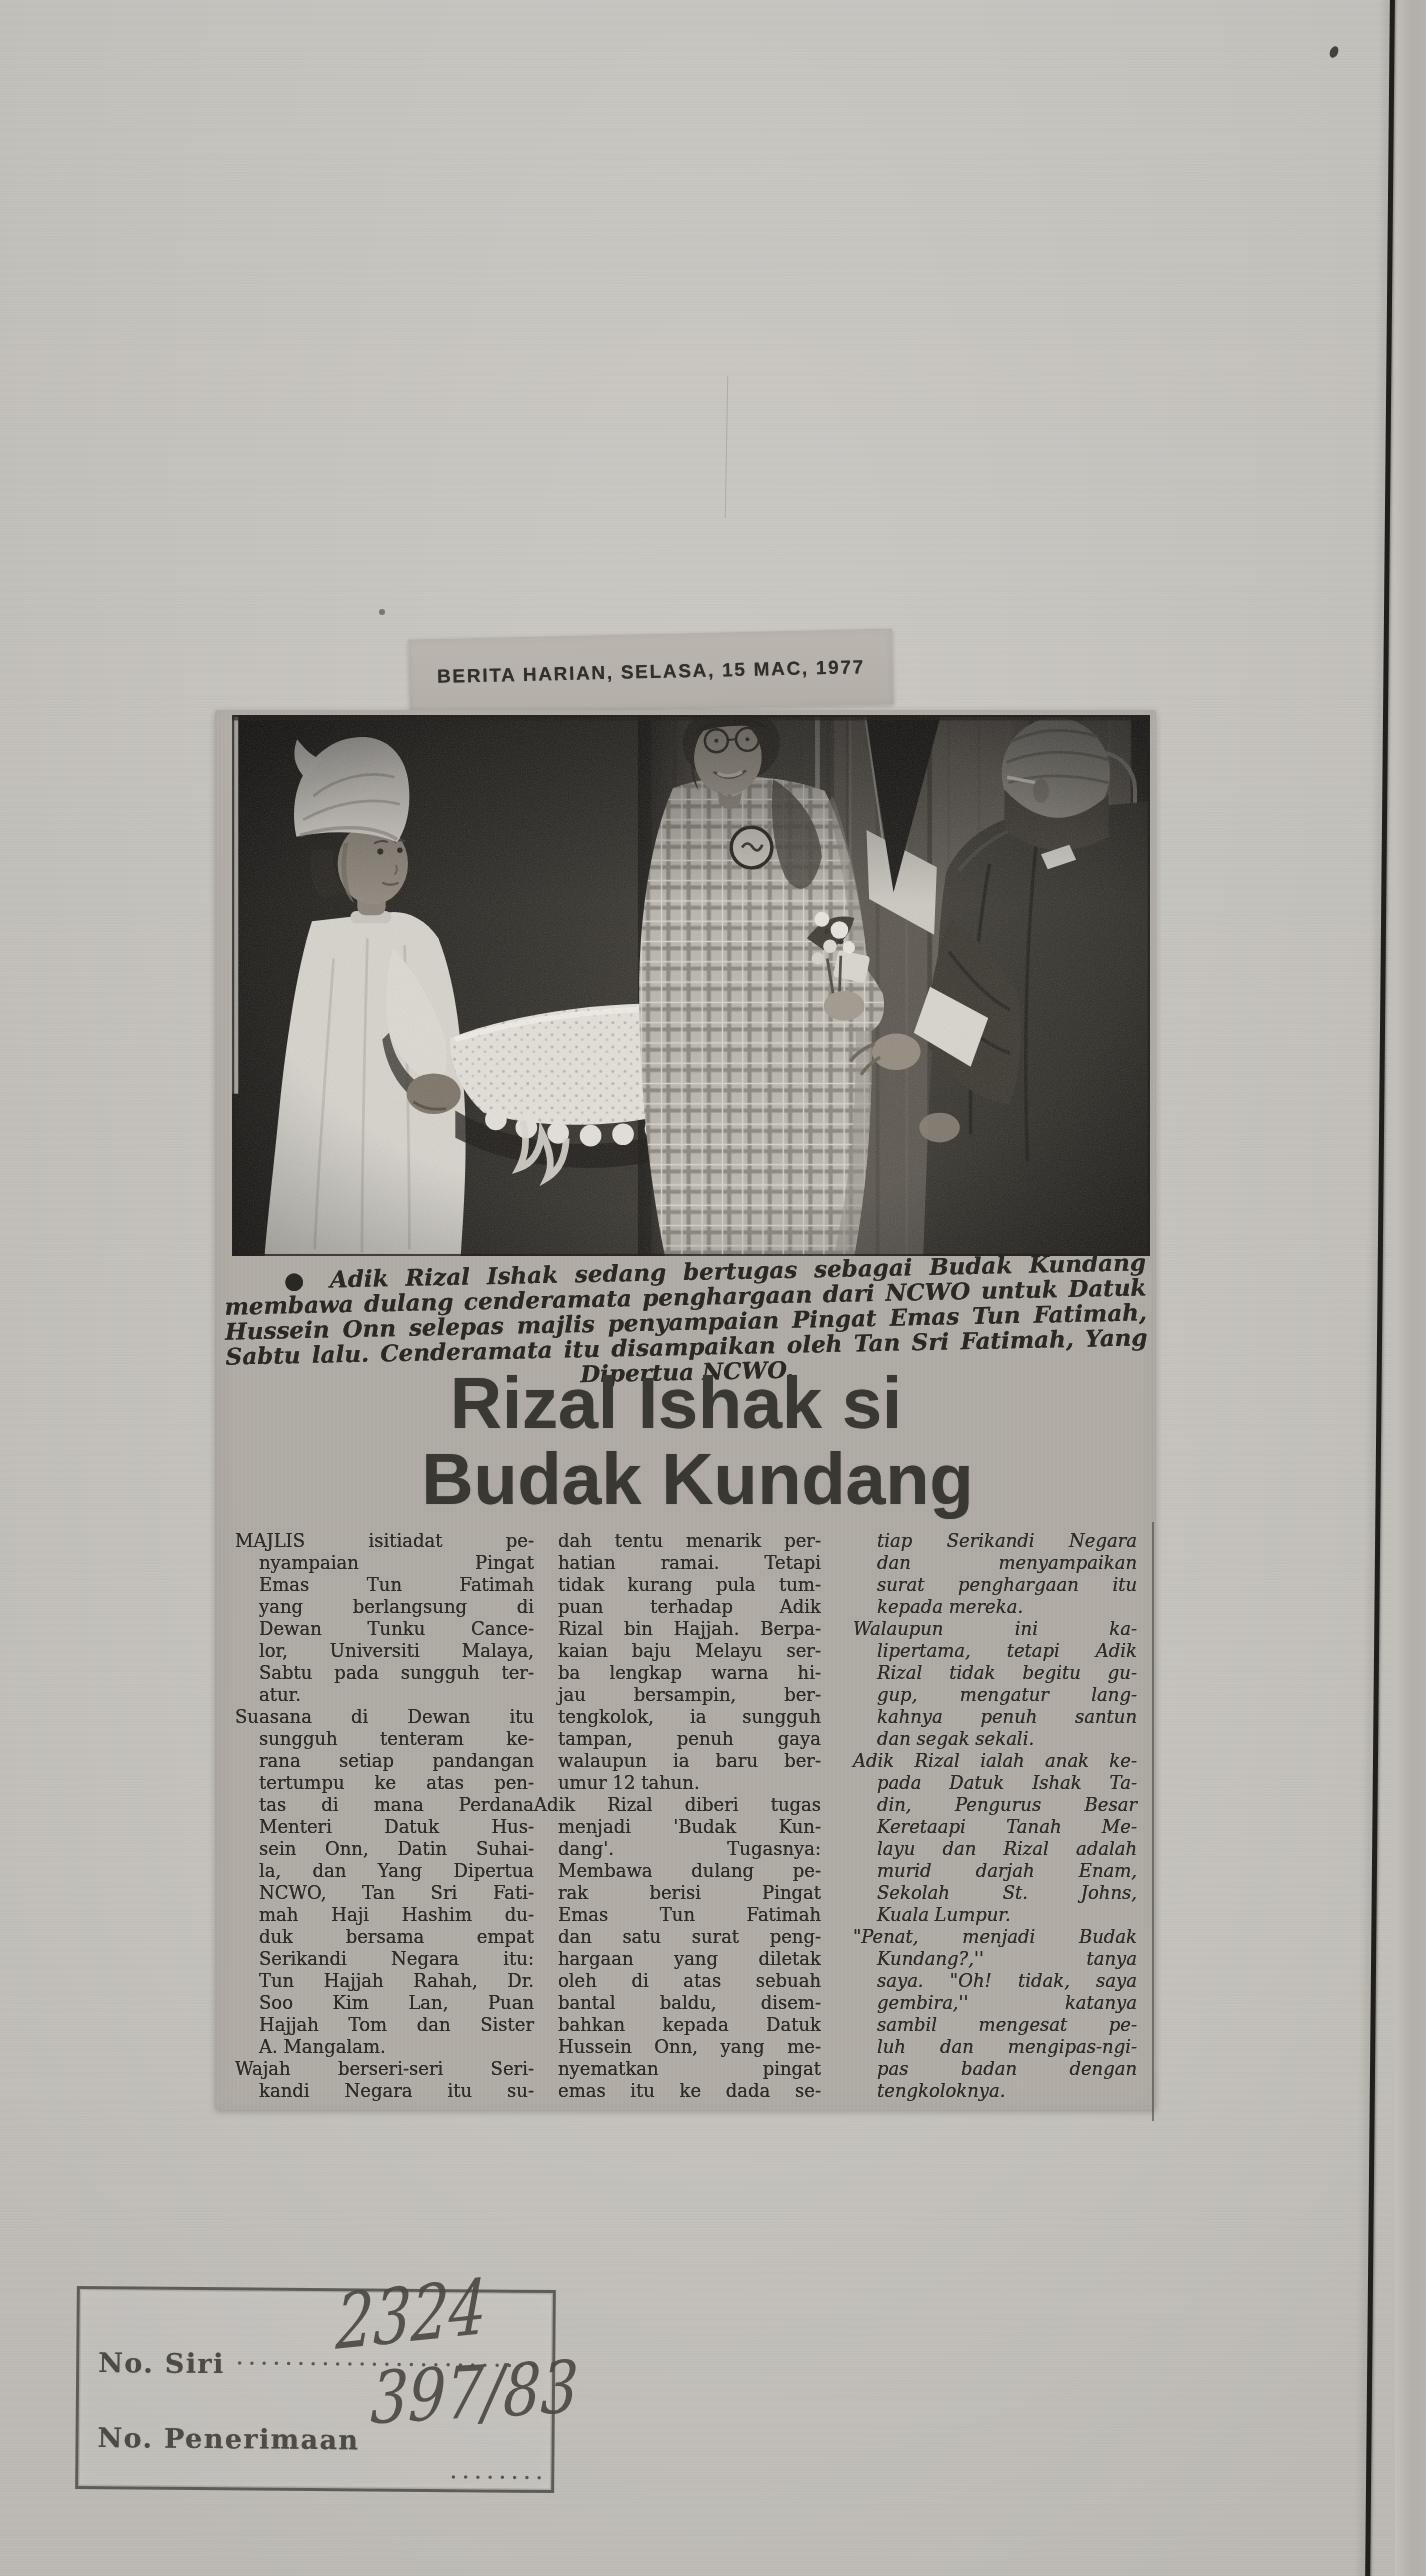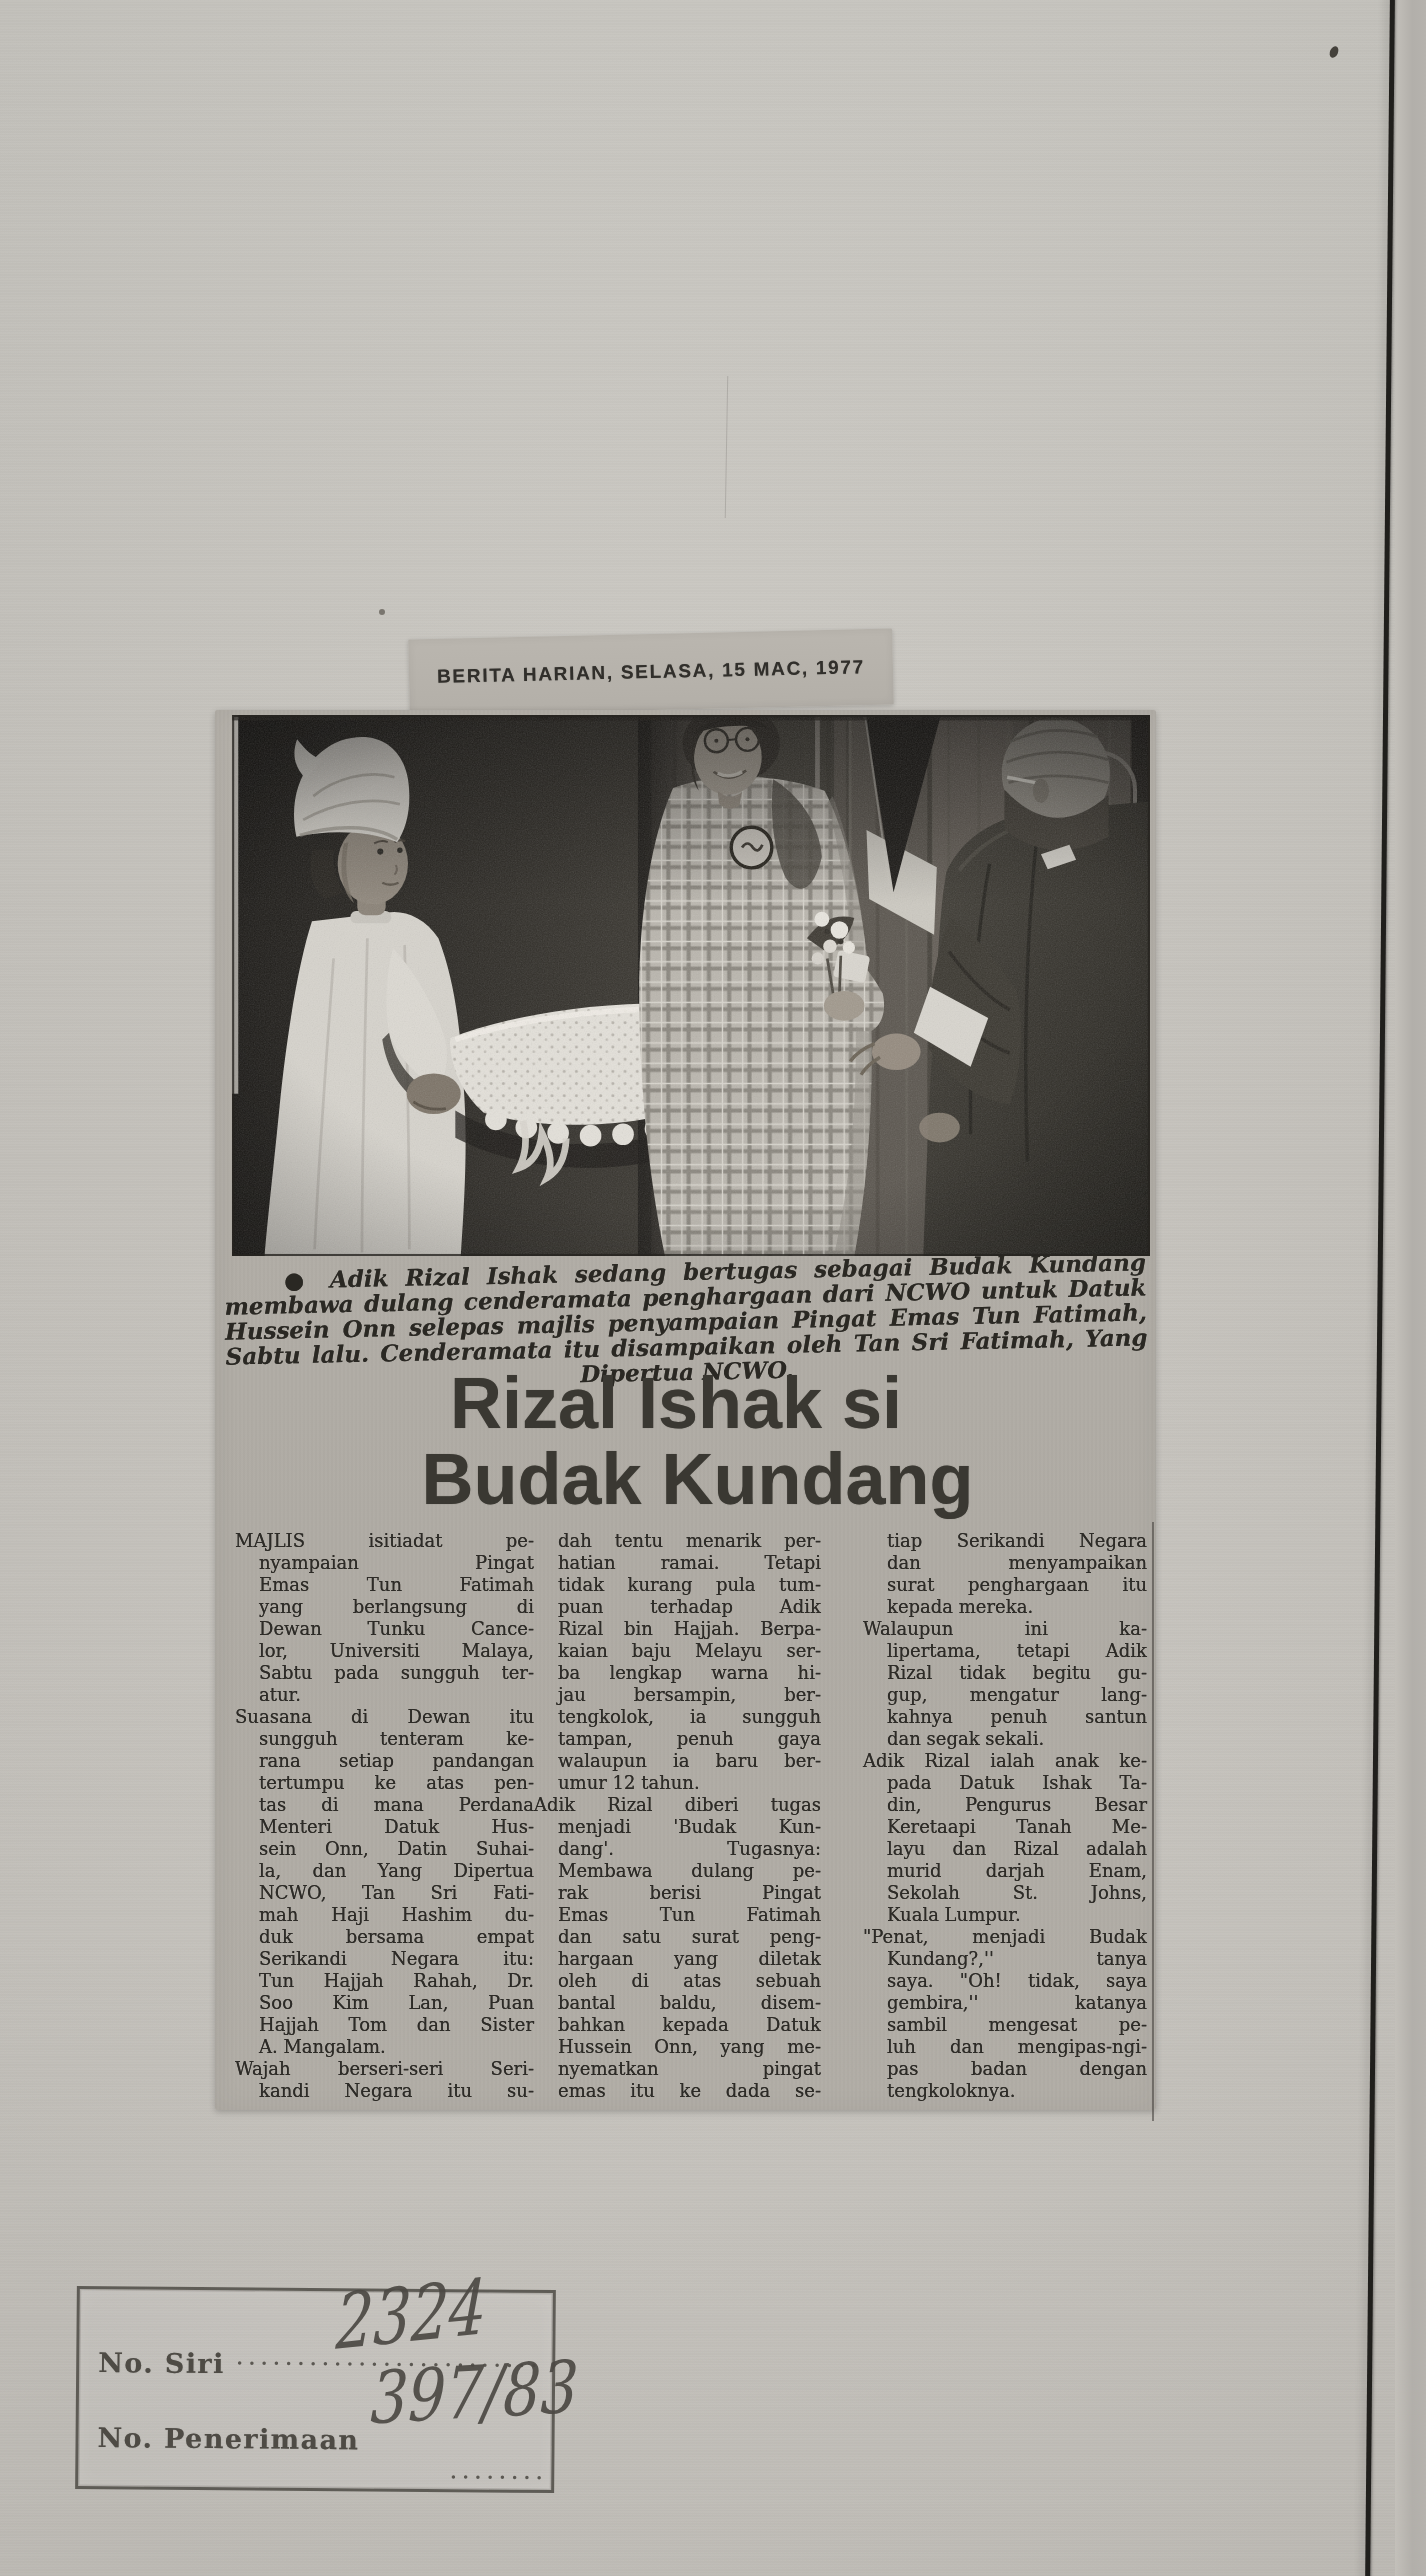--- a/index.html
+++ b/index.html
@@ -67,21 +67,21 @@
     text-shadow:0 0 0.8px rgba(58,56,50,0.6);
   }
   .hl{transform:translateX(-9.5px);}
   .hl2{transform:translateX(12px);}
 
   .cols{position:absolute;left:20px;top:820px;display:flex;}
   .col{font-size:18px;line-height:22px;color:#2d2b27;
     text-shadow:0 0 0.3px rgba(45,43,39,0.85);}
   .c1{width:299px;}
   .c2{width:287px;}
-  .c3{width:284px;margin-left:42px;}
+  .c3{width:284px;margin-left:32px;font-style:italic;}
   .bline{text-align:justify;text-align-last:justify;white-space:normal;}
   .bline.indent{padding-left:24px;}
   .bline.endline{text-align-last:left;}
   .colrule{position:absolute;left:937px;top:812px;width:2px;height:599px;
     background:rgba(62,59,54,0.55);}
 
   
   .stamp{
     position:absolute;left:76px;top:2288px;width:473px;height:197px;
     border:3.4px solid rgba(72,69,63,0.82);

